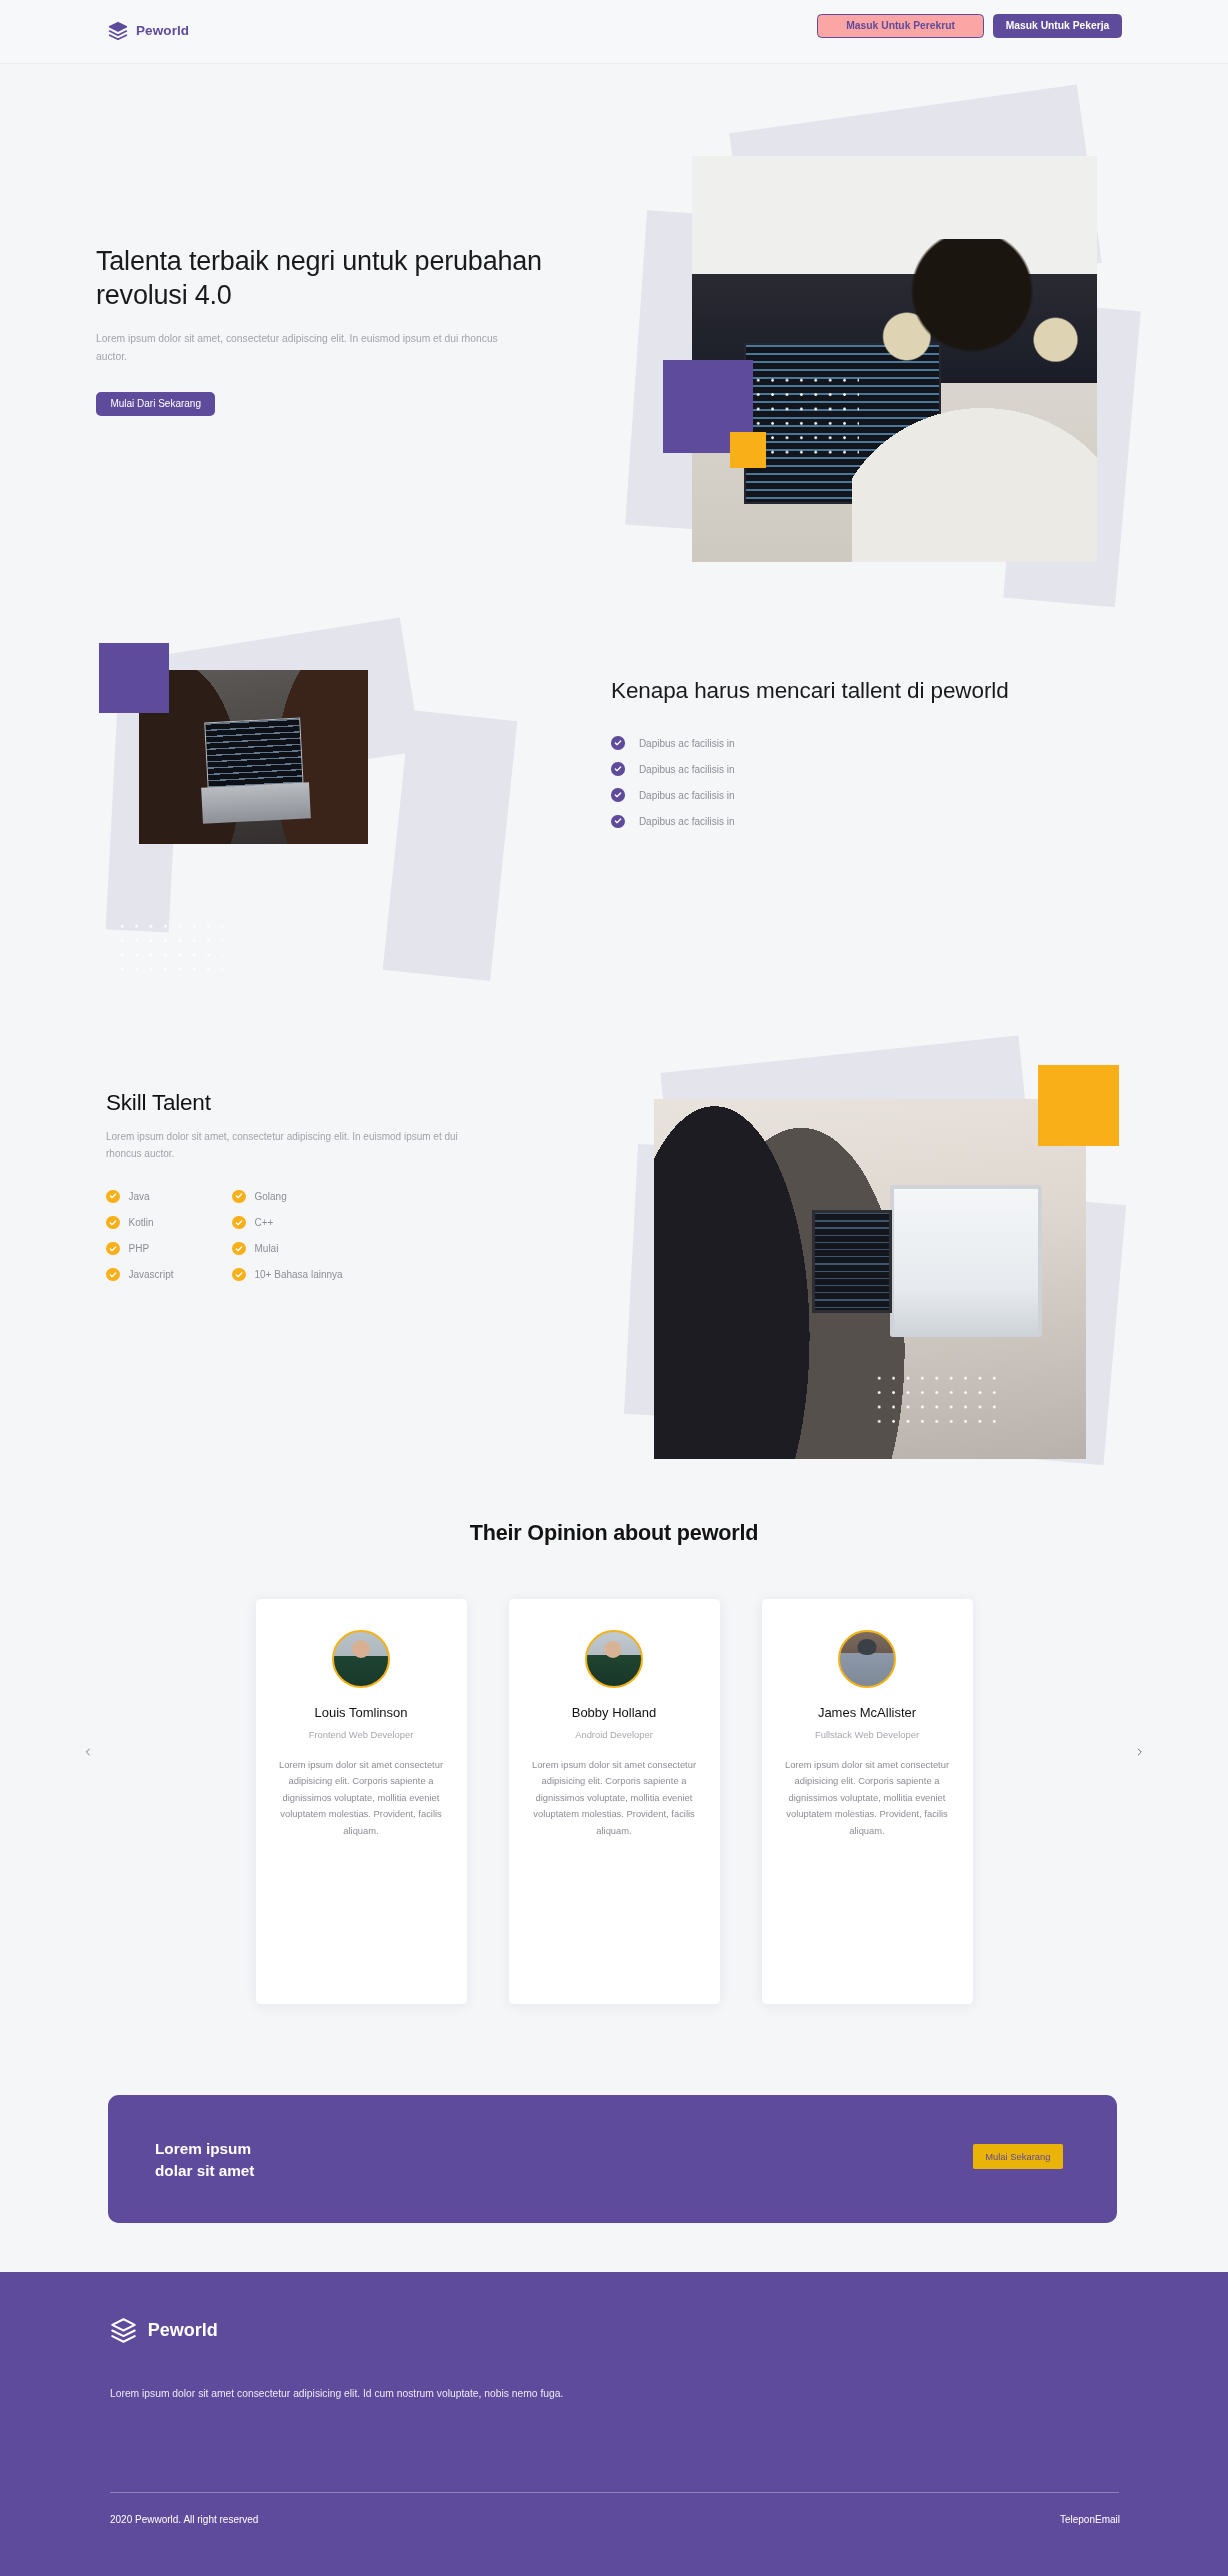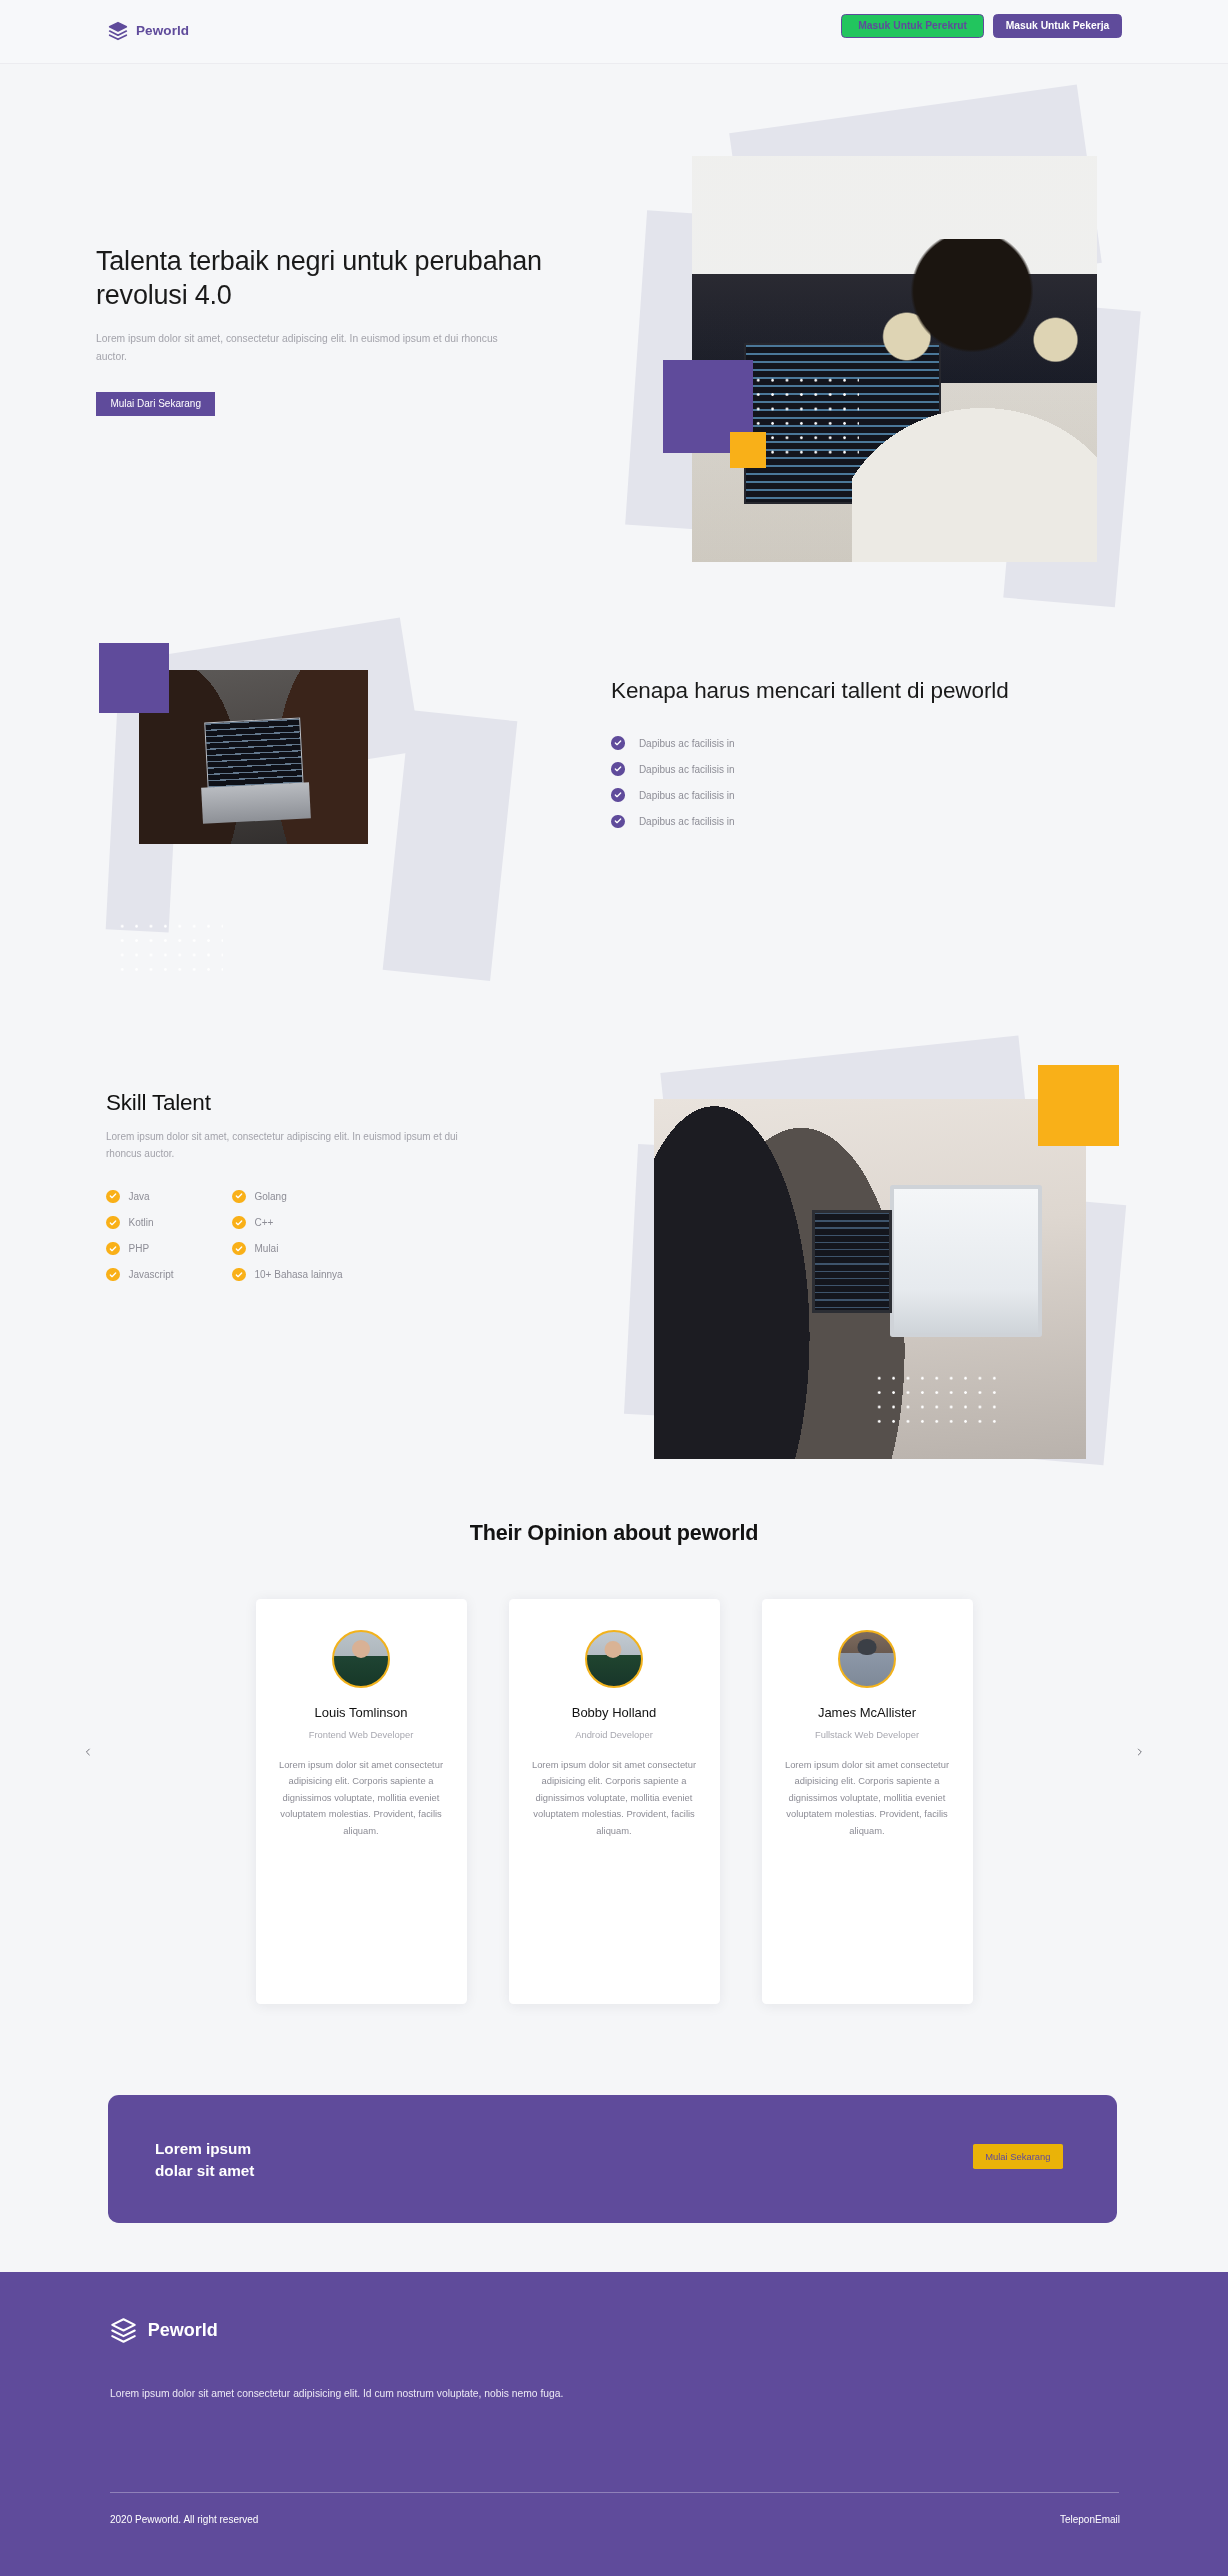--- a/index.html
+++ b/index.html
@@ -37,22 +37,22 @@
     display: flex; align-items: center; gap: 9px;
   }
   .btn {
     font-family: "Liberation Sans", sans-serif;
     font-size: 10.3px; font-weight: 700;
     border-radius: 4.5px; cursor: pointer;
     white-space: nowrap; line-height: 1;
     display: inline-flex; align-items: center; justify-content: center;
   }
   .btn-outline {
-    height: 23.4px; padding: 0 16px;
-    background: #22c55e; color: #5f4b9b;
+    height: 23.4px; padding: 0 28px;
+    background: #fca5a5; color: #5f4b9b;
     border: 1.3px solid #5f4b9b;
   }
   .btn-solid {
     height: 23.4px; padding: 0 11.7px;
     background: #5f4b9b; color: #ffffff;
     border: 1.3px solid #5f4b9b;
   }
 
   
   .photo {
@@ -79,21 +79,21 @@
     font-size: 27px; font-weight: 400; color: #1a1a1a;
     line-height: 1.25; letter-spacing: -0.2px;
   }
   .lead {
     margin-top: 17px; font-size: 10.3px; color: #a3a3ab;
     line-height: 1.75; width: 423px;
   }
   .btn-cta {
     margin-top: 26px; height: 24px; padding: 0 14.4px;
     background: #5f4b9b; color: #fff; border: none;
-    border-radius: 0; font-size: 10px; font-weight: 400;
+    border-radius: 5px; font-size: 10px; font-weight: 400;
   }
 
   .hero-media { position: absolute; left: 629px; top: 99px; width: 504px; height: 486px; }
   .hero-slab-1 {
     left: 111px; top: 9px; width: 351px; height: 180px;
     transform: rotate(-8deg);
   }
   .hero-slab-2 {
     left: 7.2px; top: 115px; width: 121px; height: 315px;
     transform: rotate(4deg);

